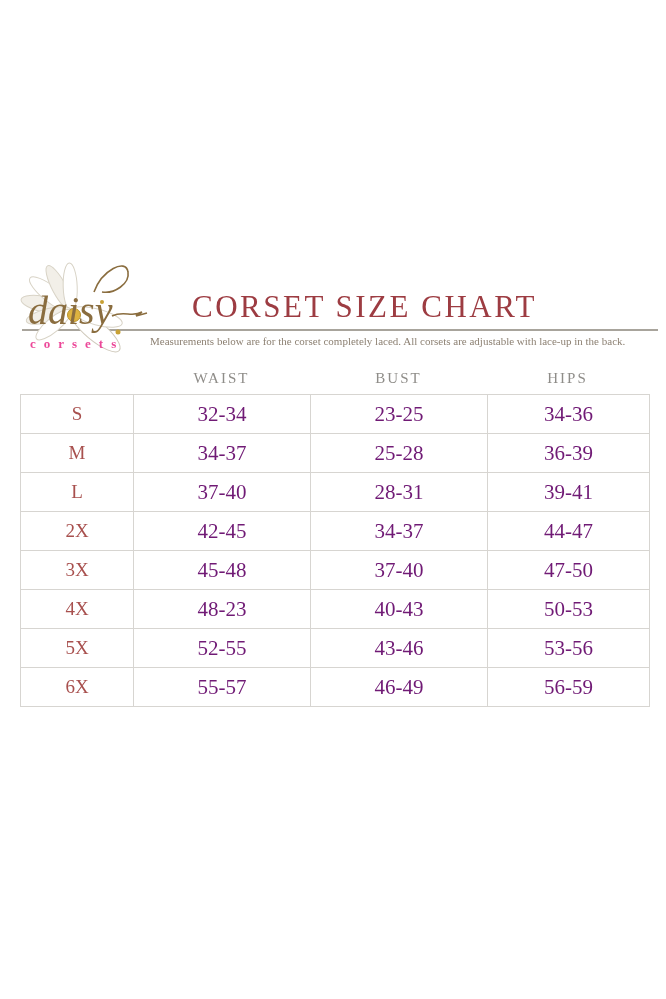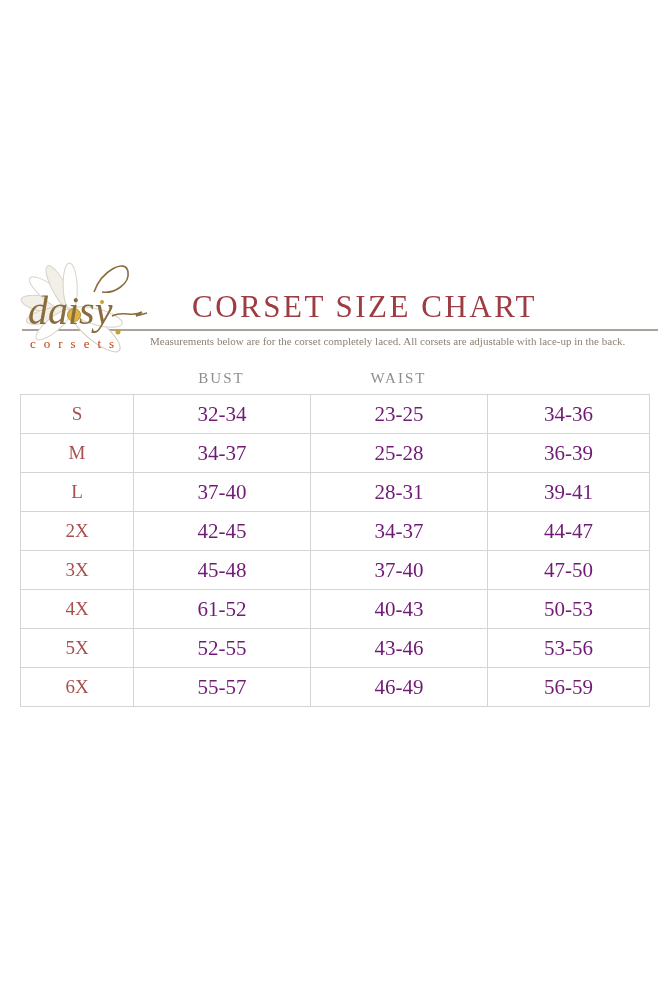--- a/index.html
+++ b/index.html
@@ -24,23 +24,23 @@
     top: 252px;
     width: 136px;
     height: 104px;
     z-index: 3;
   }
   .brand-corsets {
     position: absolute;
     left: 30px;
     top: 336px;
     font-size: 13px;
-    font-weight: normal;
+    font-weight: bold;
     letter-spacing: 8px;
-    color: #c2410c;
+    color: #ec4899;
     z-index: 4;
     white-space: nowrap;
   }
 
   
   .page-title {
     position: absolute;
     left: 150px;
     top: 289px;
     font-size: 31px;
@@ -141,22 +141,23 @@
       <text x="14" y="72" font-family="Liberation Serif, serif" font-style="italic" font-size="40" fill="#8a6d3f">daisy</text>
     </svg>
   </div>
   <div class="brand-corsets">corsets</div>
 
   <div class="page-title">CORSET SIZE CHART</div>
   <div class="subtitle">Measurements below are for the corset completely laced.  All corsets are adjustable with lace-up in the back.</div>
 
   <div class="col-headers">
     <span></span>
+    <span>WAIST</span>
     <span>BUST</span>
-    <span>WAIST</span>
+    <span>HIPS</span>
   </div>
 
   <table class="size-chart">
     <colgroup>
       <col style="width:113px">
       <col style="width:177px">
       <col style="width:177px">
       <col style="width:162px">
     </colgroup>
     <tbody>
@@ -185,21 +186,21 @@
           <td>44-47</td>
         </tr>
         <tr>
           <td class="size-cell">3X</td>
           <td>45-48</td>
           <td>37-40</td>
           <td>47-50</td>
         </tr>
         <tr>
           <td class="size-cell">4X</td>
-          <td>61-52</td>
+          <td>48-23</td>
           <td>40-43</td>
           <td>50-53</td>
         </tr>
         <tr>
           <td class="size-cell">5X</td>
           <td>52-55</td>
           <td>43-46</td>
           <td>53-56</td>
         </tr>
         <tr>

